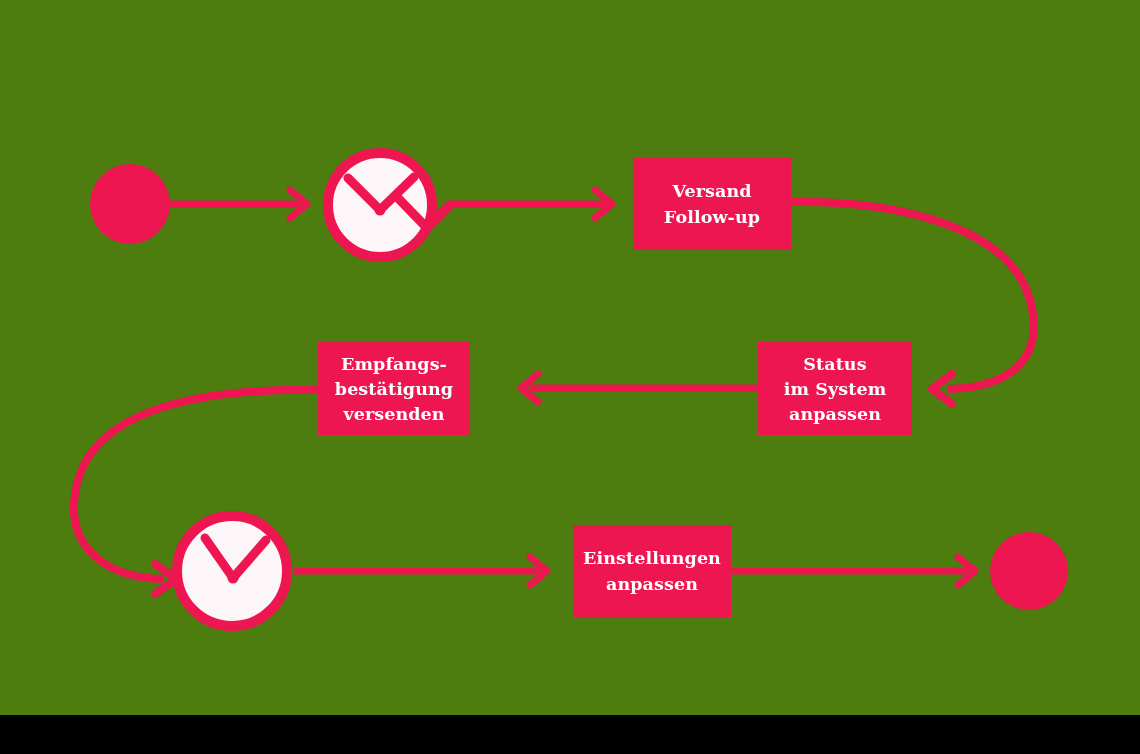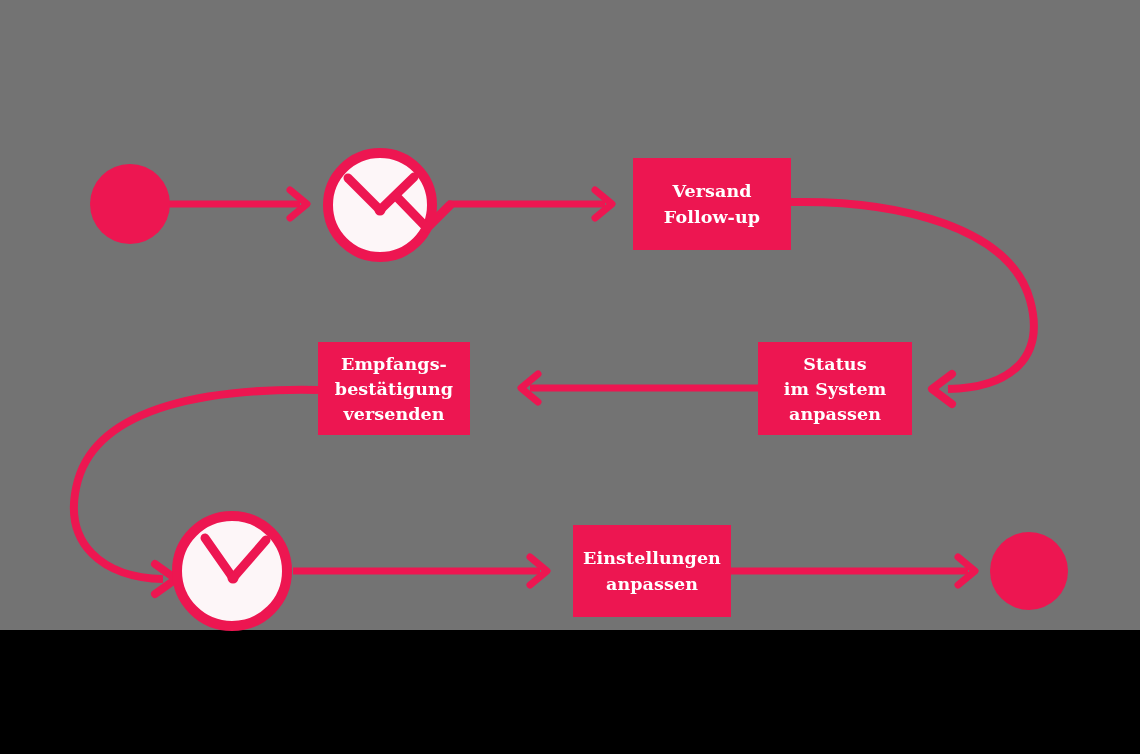--- a/index.html
+++ b/index.html
@@ -10,22 +10,22 @@
   }
   body {
     width: 1140px;
     height: 754px;
     overflow: hidden;
     font-family: "DejaVu Serif", "Liberation Serif", serif;
   }
   #diagram-root {
     position: relative;
     width: 1140px;
-    height: 630px;
-    background: #737373;
+    height: 715px;
+    background: #4d7c0f;
   }
   #flow-svg {
     position: absolute;
     left: 0;
     top: 0;
     width: 1140px;
     height: 754px;
     display: block;
   }
   .node-box-label {

